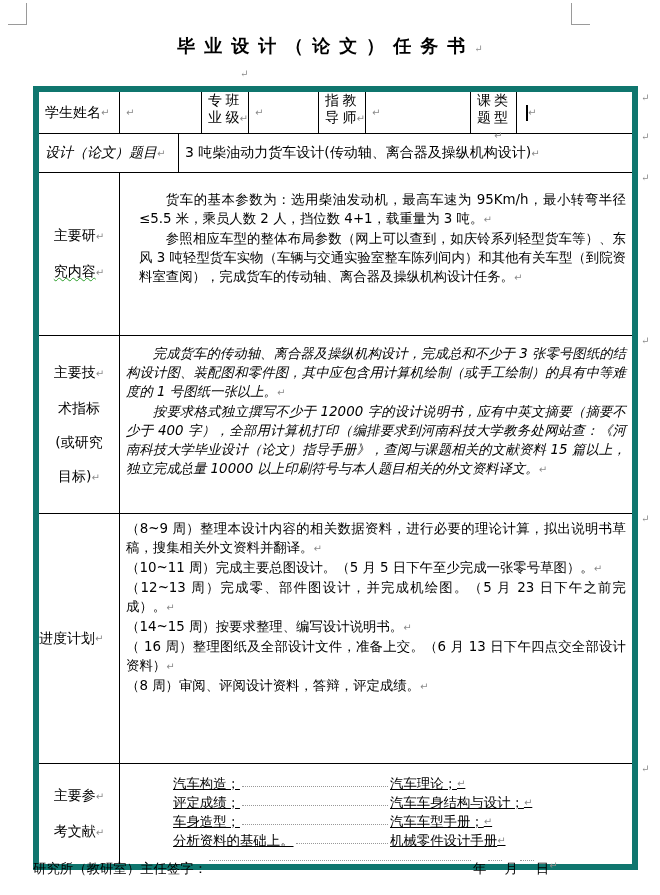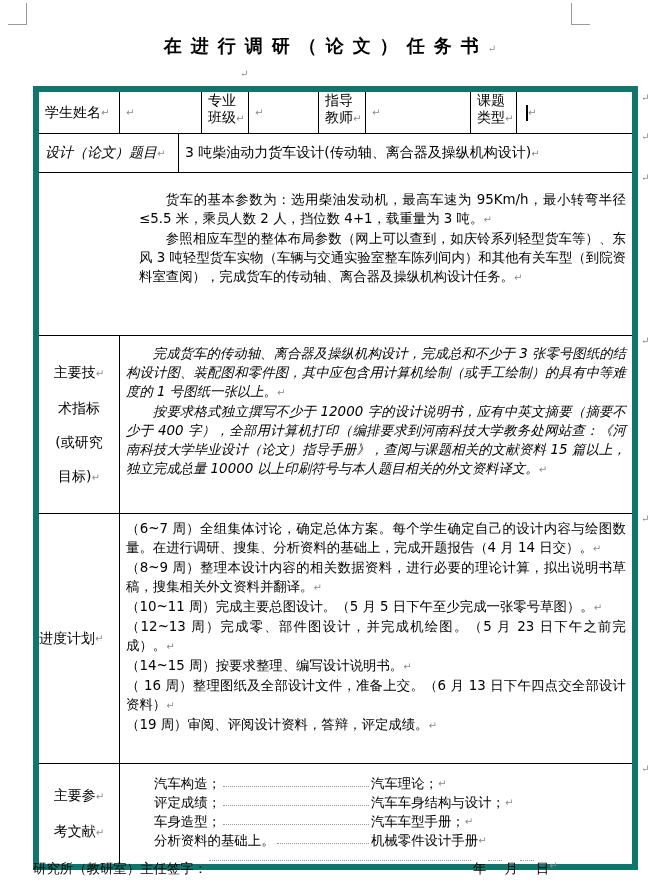--- a/index.html
+++ b/index.html
@@ -18,21 +18,21 @@
   .cell { position:absolute; top:0; bottom:0; border-right:1px solid #000; box-sizing:border-box;
           font-family:"DejaVu Sans", "Liberation Sans", sans-serif; font-size:13px; }
   .cell.last { border-right:none; }
   .r1 { height:42px; }
   .r2 { height:39px; }
   .r3 { height:163px; }
   .r4 { height:178px; }
   .r5 { height:250px; }
   .r6 { height:100px; }
   .lbl-single { display:flex; align-items:center; padding-left:6px; white-space:nowrap; font-size:14px; }
-  .lbl-stack { display:flex; flex-direction:column; justify-content:flex-start; padding-left:6px; font-size:14px; line-height:17px; }
+  .lbl-stack { display:flex; flex-direction:row; justify-content:flex-start; padding-left:6px; font-size:14px; line-height:17px; }
   .lbl-side { display:flex; flex-direction:column; justify-content:center; align-items:center; font-size:14px; line-height:34px; }
   .content { padding:4px 6px 0 6px; font-size:13.4px; line-height:19px; text-align:justify; }
   .content p { margin:0; }
   .indent { text-indent:2em; }
   .cursor { display:inline-block; width:2px; height:16px; background:#000; vertical-align:middle; margin-left:3px; }
   .ref-grid { padding:10px 0 0 38px; font-size:13.4px; line-height:19px; }
   .ref-line { display:flex; }
   .ref-left { width:217px; display:flex; }
   .ref-left .dots { flex:1; border-bottom:1px dotted #999; margin:0 2px 6px 2px; }
   .footer { position:absolute; left:33px; top:860px; width:605px; font-family:"DejaVu Sans", "Liberation Sans", sans-serif;
@@ -40,21 +40,21 @@
   .footer .dots { border-bottom:1px dotted #999; margin:0 2px 5px 2px; }
   .outside-mark { position:absolute; left:641px; color:#8a8a8a; font-size:10px; }
   .squiggle-green { text-decoration:underline wavy #2a9d2a; text-decoration-thickness:1px; }
 </style>
 </head>
 <body>
 
 <div class="corner tl"></div>
 <div class="corner tr"></div>
 
-<div class="title"><span>在进行调研（论文）任务书</span><span class="mark">↵</span></div>
+<div class="title"><span>毕业设计（论文）任务书</span><span class="mark">↵</span></div>
 <div class="blank-para mark">↵</div>
 
 <div class="tbl">
 
   <div class="row r1">
     <div class="cell lbl-single" style="left:0;width:81px;">
       <span>学生姓名</span>
         <span class="mark">↵</span>
     </div>
     <div class="cell lbl-single" style="left:81px;width:82px;">
@@ -93,20 +93,24 @@
       <span>设计（论文）题目</span>
         <span class="mark">↵</span>
     </div>
     <div class="cell last lbl-single" style="left:140px;right:0;text-align:center;">
       <span>3 吨柴油动力货车设计(传动轴、离合器及操纵机构设计)</span>
         <span class="mark">↵</span>
     </div>
   </div>
 
   <div class="row r3">
+    <div class="cell lbl-side" style="left:0;width:81px;">
+      <span><span>主要研</span><span class="mark">↵</span></span>
+      <span><span class="squiggle-green">究内容</span><span class="mark">↵</span></span>
+    </div>
     <div class="cell last content" style="left:81px;right:0;padding-top:17px;margin-left:13px;">
       <p class="indent"><span>货车的基本参数为：选用柴油发动机，最高车速为 95Km/h，最小转弯半径≤5.5 米，乘员人数 2 人，挡位数 4+1，载重量为 3 吨。</span><span class="mark">↵</span></p>
       <p class="indent"><span>参照相应车型的整体布局参数（网上可以查到，如庆铃系列轻型货车等）、东风 3 吨轻型货车实物（车辆与交通实验室整车陈列间内）和其他有关车型（到院资料室查阅），完成货车的传动轴、离合器及操纵机构设计任务。</span><span class="mark">↵</span></p>
     </div>
   </div>
 
   <div class="row r4">
     <div class="cell lbl-side" style="left:0;width:81px;">
       <span><span>主要技</span><span class="mark">↵</span></span>
       <span>术指标</span>
@@ -118,36 +122,35 @@
       <p class="indent"><span>按要求格式独立撰写不少于 12000 字的设计说明书，应有中英文摘要（摘要不少于 400 字），全部用计算机打印（编排要求到河南科技大学教务处网站查：《河南科技大学毕业设计（论文）指导手册》，查阅与课题相关的文献资料 15 篇以上，独立完成总量 10000 以上印刷符号与本人题目相关的外文资料译文。</span><span class="mark">↵</span></p>
     </div>
   </div>
 
   <div class="row r5">
     <div class="cell lbl-single" style="left:0;width:81px;padding-left:0;">
       <span>进度计划</span>
         <span class="mark">↵</span>
     </div>
     <div class="cell last content" style="left:81px;right:0;padding-top:5px;">
-      <p><span>（6~7 周）全组集体讨论，确定总体方案。每个学生确定自己的设计内容与绘图数量。在进行调研、搜集、分析资料的基础上，完成开题报告（4 月 14 日交）。</span><span class="mark">↵</span></p>
       <p><span>（8~9 周）整理本设计内容的相关数据资料，进行必要的理论计算，拟出说明书草稿，搜集相关外文资料并翻译。</span><span class="mark">↵</span></p>
       <p><span>（10~11 周）完成主要总图设计。（5 月 5 日下午至少完成一张零号草图）。</span><span class="mark">↵</span></p>
       <p><span>（12~13 周）完成零、部件图设计，并完成机绘图。（5 月 23 日下午之前完成）。</span><span class="mark">↵</span></p>
       <p><span>（14~15 周）按要求整理、编写设计说明书。</span><span class="mark">↵</span></p>
       <p><span>（  16 周）整理图纸及全部设计文件，准备上交。（6 月 13 日下午四点交全部设计资料）</span><span class="mark">↵</span></p>
-      <p><span>（19 周）审阅、评阅设计资料，答辩，评定成绩。</span><span class="mark">↵</span></p>
+      <p><span>（8 周）审阅、评阅设计资料，答辩，评定成绩。</span><span class="mark">↵</span></p>
     </div>
   </div>
 
   <div class="row r6">
     <div class="cell lbl-side" style="left:0;width:81px;">
       <span><span>主要参</span><span class="mark">↵</span></span>
       <span><span>考文献</span><span class="mark">↵</span></span>
     </div>
-    <div class="cell last ref-grid" style="left:77px;right:0;">
+    <div class="cell last ref-grid" style="left:96px;right:0;text-decoration:underline;">
       <div class="ref-line">
         <div class="ref-left">
             <span>汽车构造；</span>
             <span class="dots"></span>
           </div>
         <span>汽车理论；</span>
           <span class="mark">↵</span>
       </div>
       <div class="ref-line">
         <div class="ref-left">

